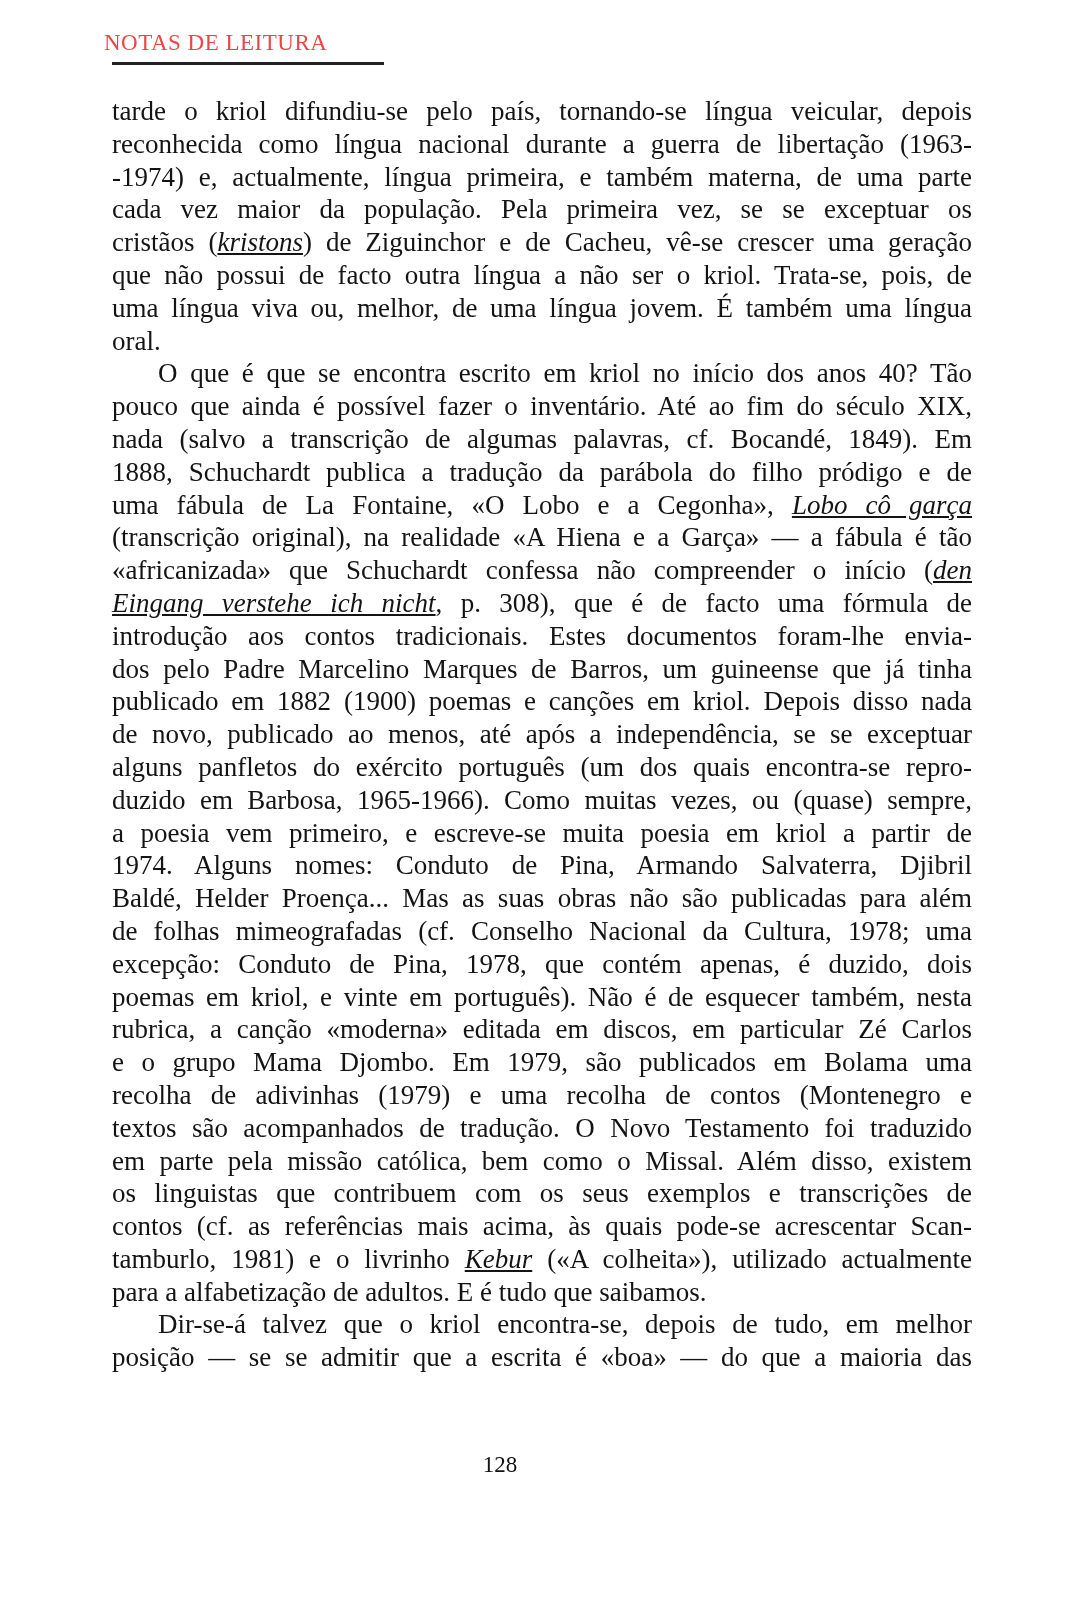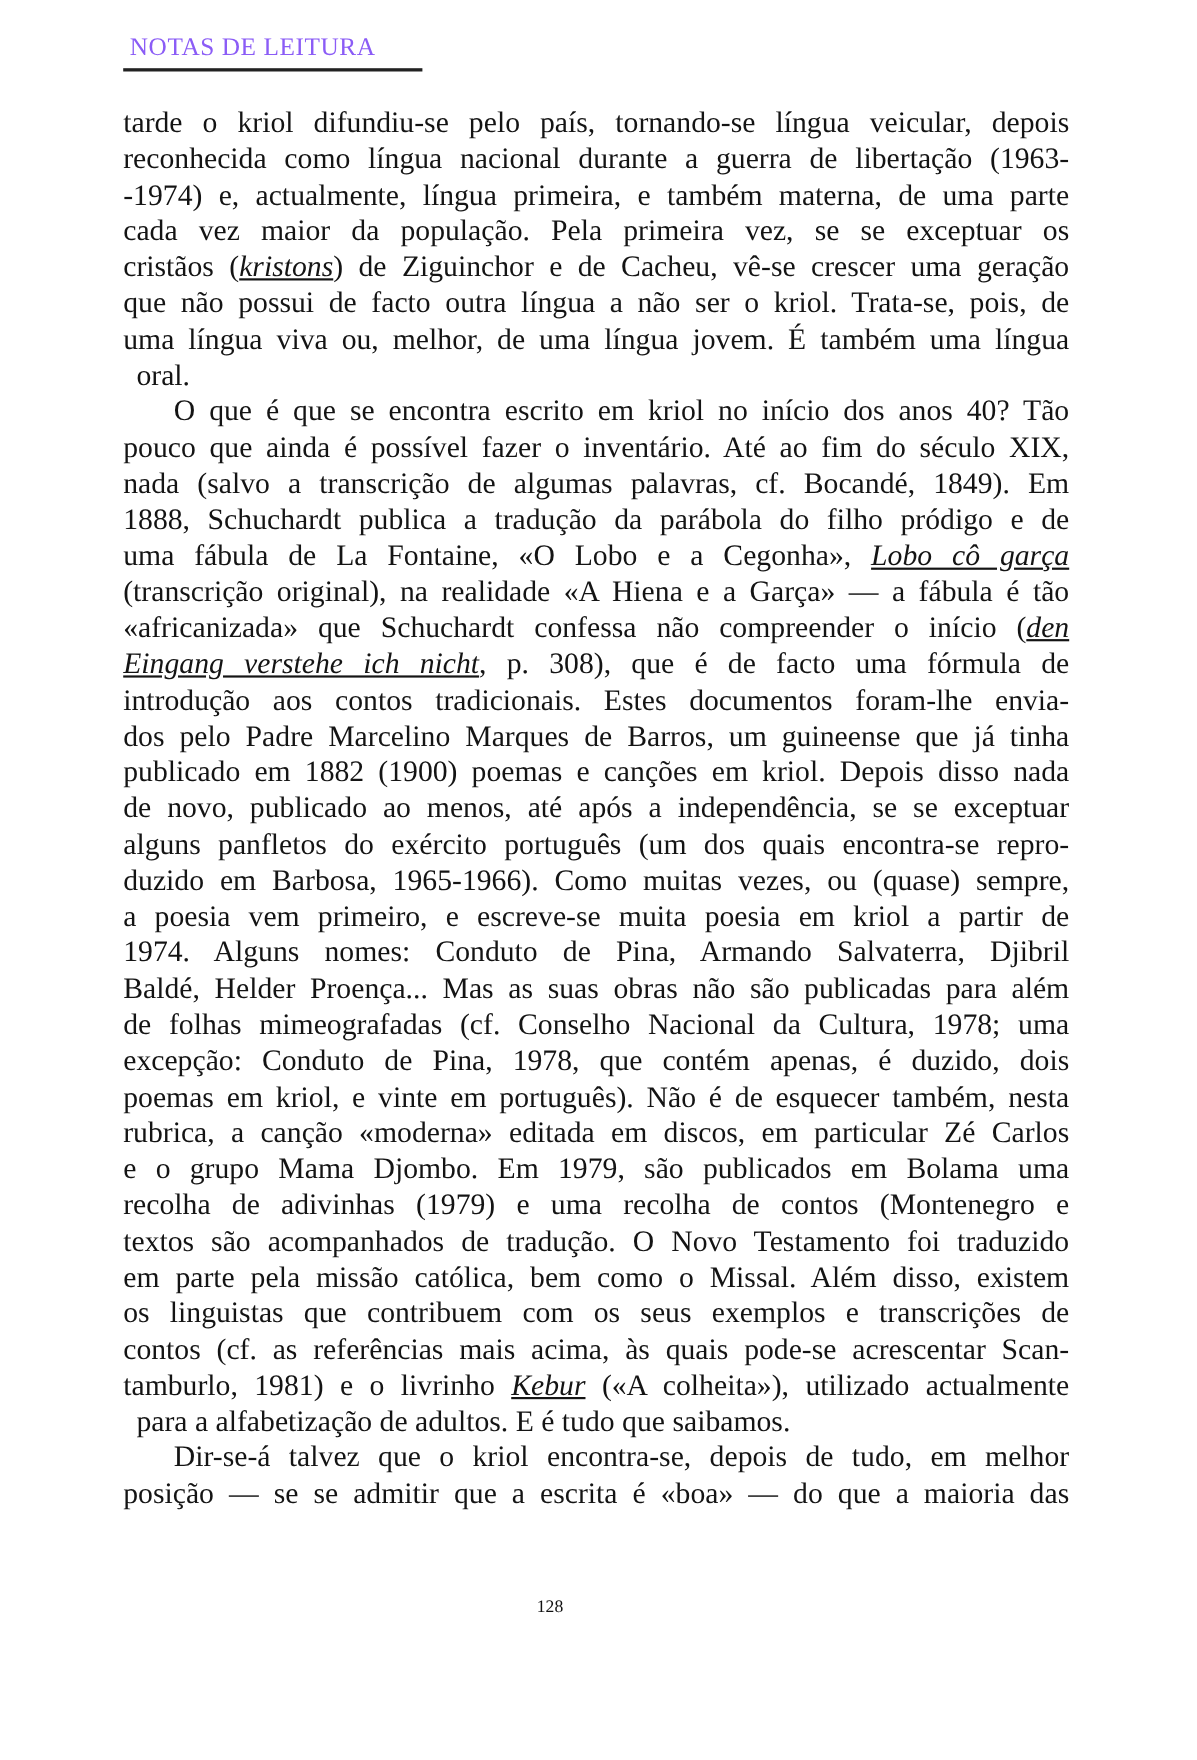--- a/index.html
+++ b/index.html
@@ -1,34 +1,34 @@
 <!DOCTYPE html>
 <html><head>
 <meta charset="utf-8">
 <style>
   html, body { margin: 0; padding: 0; background: #ffffff; }
   body { width: 1088px; height: 1600px; position: relative; overflow: hidden; color: #141414; }
   .header {
-    position: absolute; left: 118px; top: 28px;
+    position: absolute; left: 104px; top: 28px;
     font-family: "Liberation Serif", serif; font-size: 23px; letter-spacing: 0.5px;
-    line-height: 30px; color: #8b5cf6;
+    line-height: 30px; color: #ef4444;
   }
   .header-rule {
     position: absolute; left: 112px; top: 62px; width: 272px; height: 3px; background: #222;
   }
   .body-text {
     position: absolute; left: 112px; top: 95px; width: 860px;
     font-family: "Liberation Serif", serif; font-size: 27px; line-height: 32.8px;
   }
   .line { display: block; white-space: nowrap; text-align: justify; text-align-last: justify; height: 32.8px; }
-  .line.last { text-align-last: left; margin-left: 12px; }
+  .line.last { text-align-last: left; }
   .line.indent { padding-left: 46px; }
   .page-number {
     position: absolute; left: 0; width: 1000px; top: 1452px; text-align: center;
-    font-family: "Liberation Serif", serif; font-size: 16px; color: #111;
+    font-family: "Liberation Serif", serif; font-size: 23px; color: #111;
   }
   i { font-style: italic; text-decoration: underline; }
 </style>
 </head>
 <body>
 
 <div class="header">NOTAS DE LEITURA</div>
 <div class="header-rule"></div>
 
 <div class="body-text" id="body-text">

